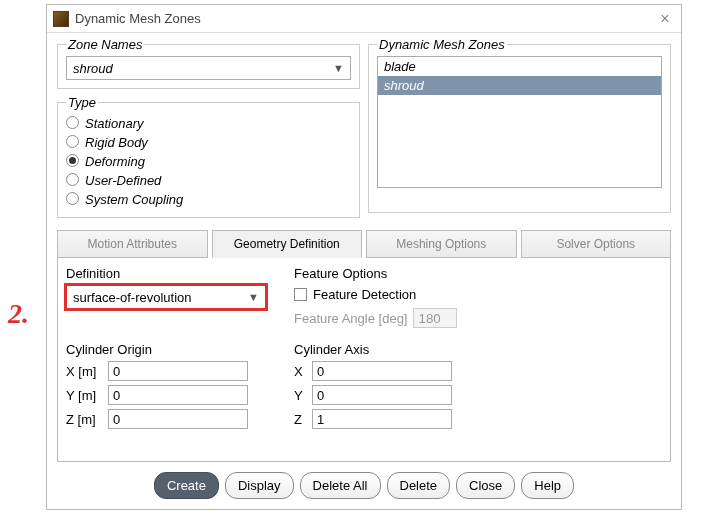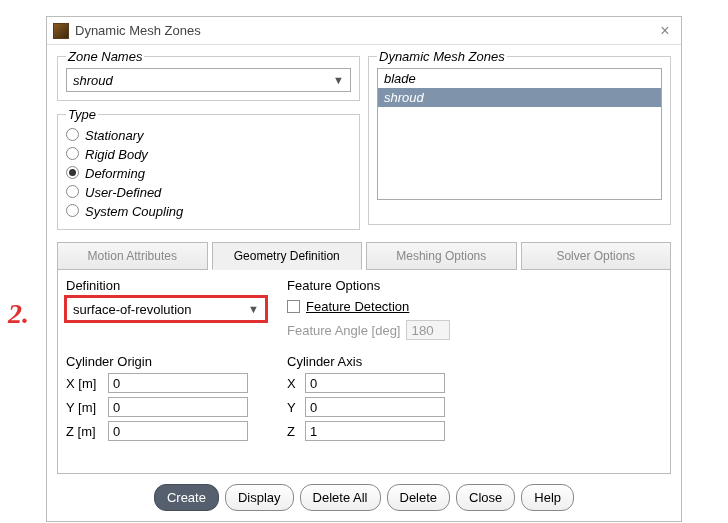--- a/index.html
+++ b/index.html
@@ -18,21 +18,21 @@
     top: 298px;
     font-size: 28px;
     font-weight: bold;
     font-style: italic;
     color: #e03030;
     font-family: "Times New Roman", serif;
   }
   .dialog {
     position: absolute;
     left: 46px;
-    top: 16px;
+    top: 4px;
     width: 636px;
     border: 1px solid #bbb;
     background: #fff;
   }
   .titlebar {
     display: flex;
     align-items: center;
     height: 28px;
     padding: 0 6px;
     background: #fff;
@@ -155,36 +155,35 @@
     background: #fff;
   }
 
   .section-label {
     font-size: 13px;
     margin-bottom: 4px;
   }
 
   .feat-row {
     display: flex;
-    gap: 21px;
+    gap: 28px;
   }
   .def-col { width: 200px; }
   .feat-col { flex: 1; }
 
   .highlight-red {
     outline: 3px solid #e03030;
     outline-offset: -1px;
   }
 
   .check-row {
     display: flex;
     align-items: center;
     gap: 6px;
     padding: 2px 0;
-    text-decoration: underline;
   }
   .check-box {
     width: 13px; height: 13px;
     border: 1px solid #888;
     background: #fff;
     display: inline-block;
   }
 
   .angle-row {
     display: flex;

